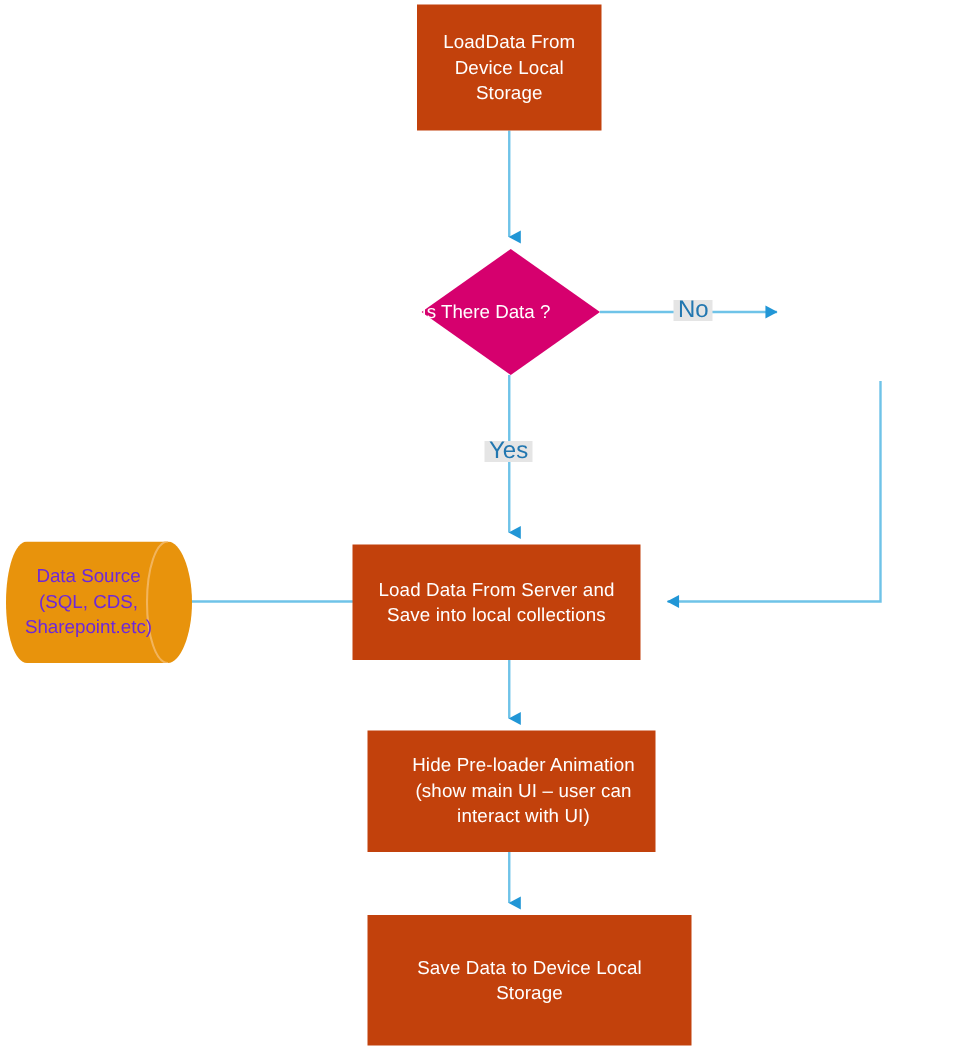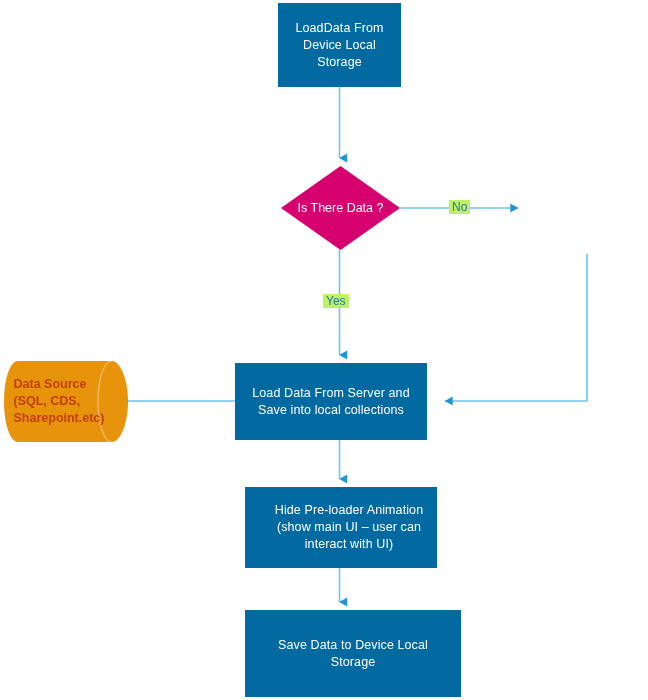--- a/index.html
+++ b/index.html
@@ -38,27 +38,26 @@
     font-size: 12.5px;
     line-height: 17px;
     letter-spacing: 0.1px;
   }
   .node .node-label {
     display: block;
     padding: 0 6px;
     white-space: pre-line;
   }
   .process {
-    background: #0369a1;
+    background: #c2410c;
   }
   .decision-wrap {
     position: absolute;
     display: flex;
     align-items: center;
-    justify-content: center;
   }
   .decision-shape {
     position: absolute;
     left: 0;
     top: 0;
     width: 100%;
     height: 100%;
   }
   .decision-wrap .node-label {
     position: relative;
@@ -78,34 +77,33 @@
   .cylinder-shape {
     position: absolute;
     left: 0;
     top: 0;
     width: 100%;
     height: 100%;
   }
   .cylinder-wrap .node-label {
     position: relative;
     z-index: 2;
-    color: #c2410c;
+    color: #6d28d9;
     font-size: 12.5px;
     line-height: 17px;
-    text-align: left;
+    text-align: center;
     white-space: pre-line;
     padding-right: 14px;
-    font-weight: bold;
   }
   .edge-label {
     position: absolute;
     color: #2277b0;
-    font-size: 12px;
+    font-size: 16px;
     line-height: 14px;
-    background: #bef264;
+    background: #e5e5e5;
     padding: 0 3px;
     white-space: nowrap;
   }
 </style>
 </head>
 <body>
 
 <div id="canvas">
 
   <svg id="edges" viewBox="0 0 648 700" width="648" height="700" xmlns="http://www.w3.org/2000/svg">

